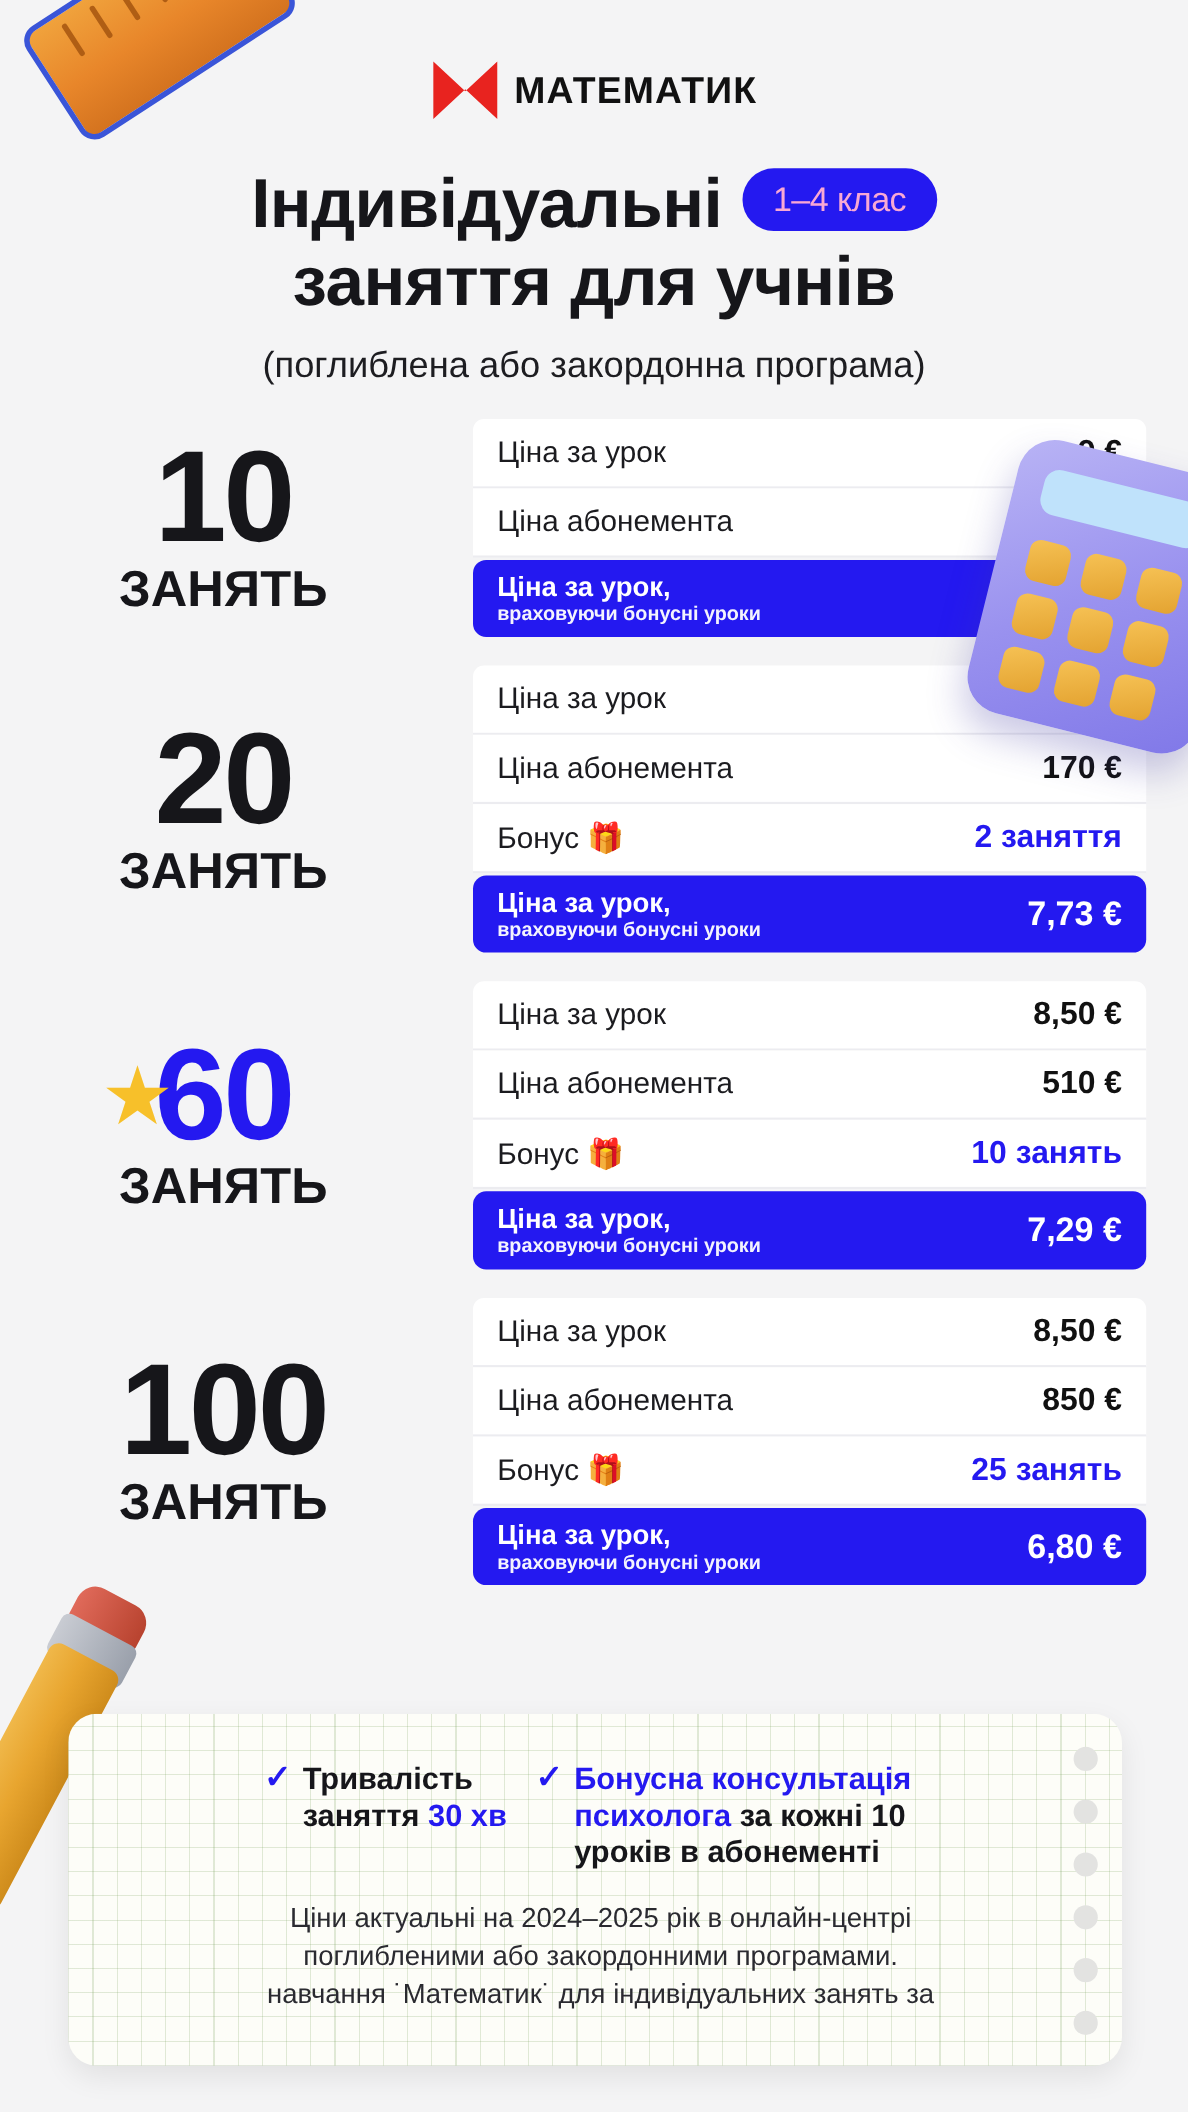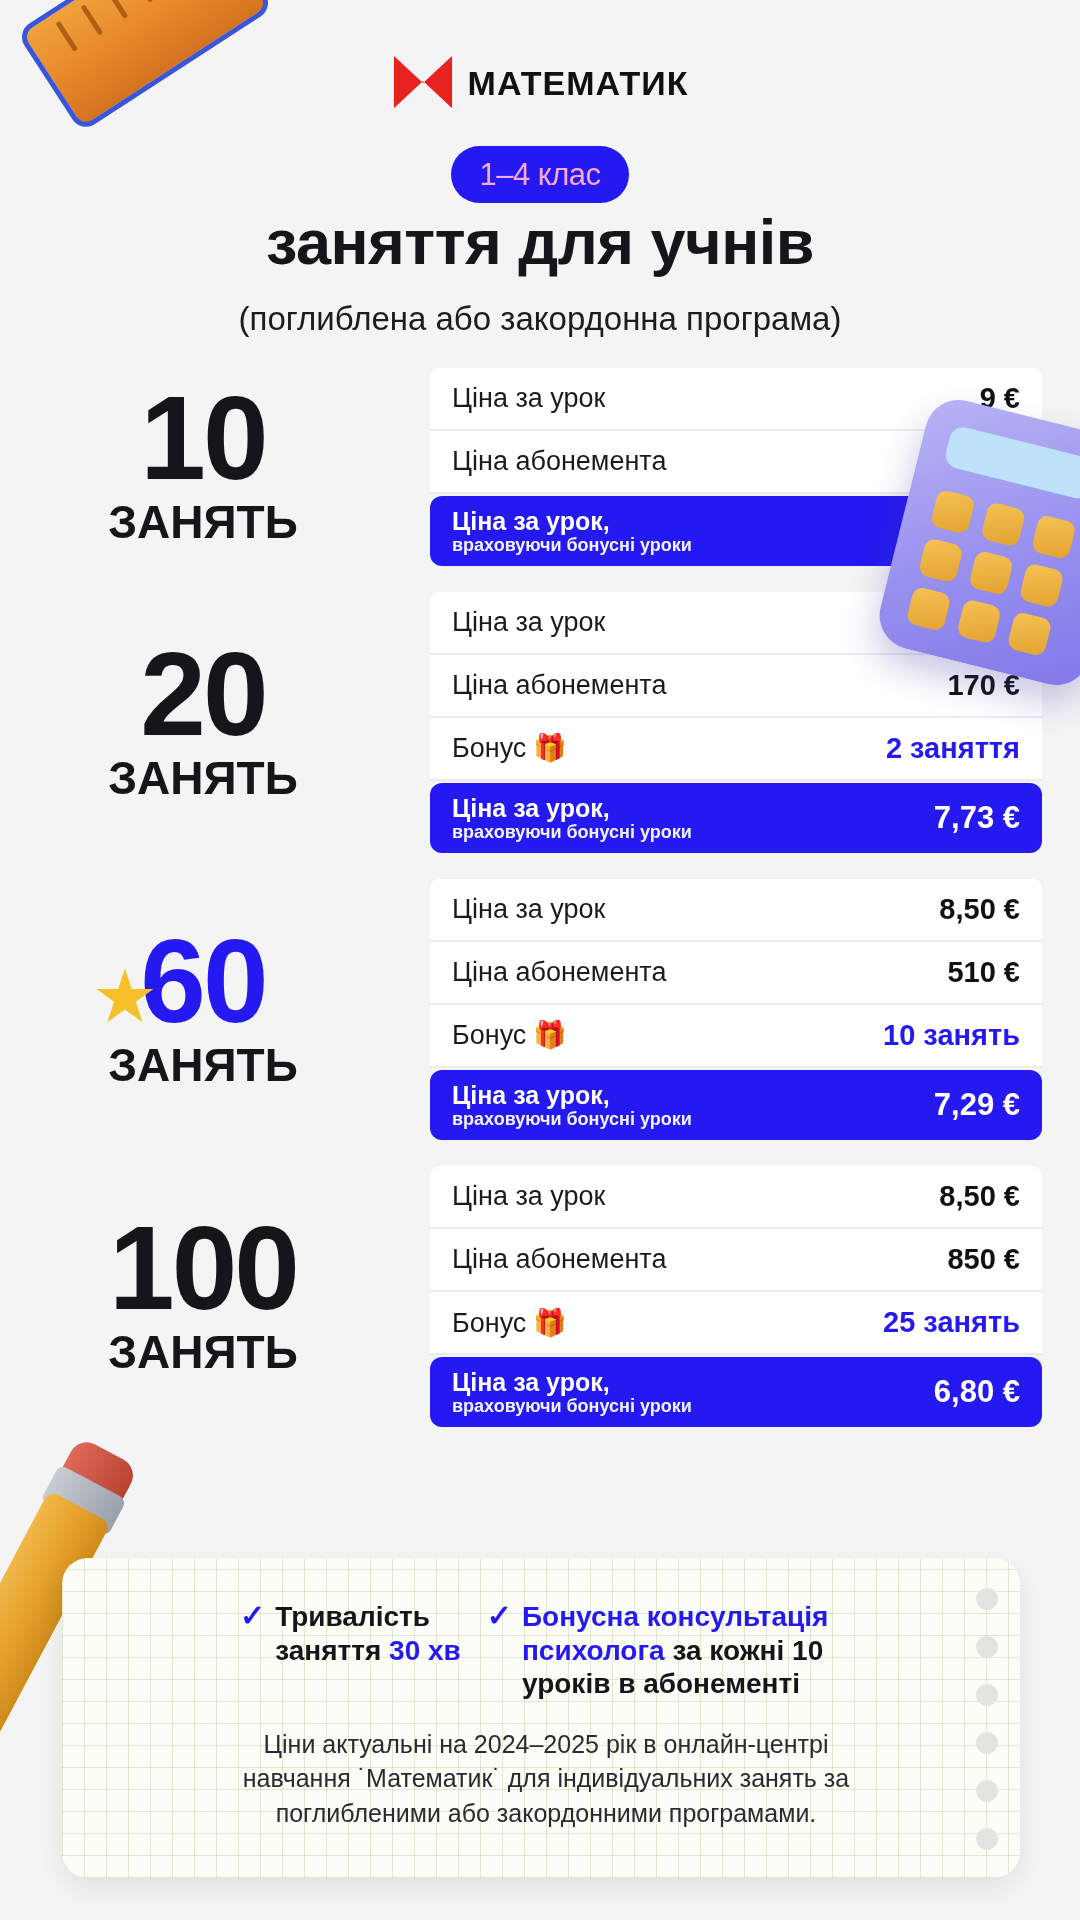--- a/index.html
+++ b/index.html
@@ -216,20 +216,21 @@
 
 <div class="logo-row">
   <svg class="logo-mark" viewBox="0 0 64 64">
     <polygon points="2,4 2,58 32,30 62,58 62,4 32,32" fill="#e8231f"></polygon>
   </svg>
   <span class="logo-text">МАТЕМАТИК</span>
 </div>
 
 <div class="headline">
   <div class="line1">
+    <span>Індивідуальні</span>
     <span class="badge">1–4 клас</span>
   </div>
   <div>заняття для учнів</div>
 </div>
 <div class="subhead">(поглиблена або закордонна програма)</div>
 
 <div class="blocks">
 
   <div class="block">
     <div class="count">
@@ -362,16 +363,16 @@
     <div class="feature f2">
       <span class="check">✓</span>
       <span class="txt">
         <span class="blue">Бонусна консультація психолога</span><span> за кожні 10 уроків в абонементі</span>
       </span>
     </div>
   </div>
 
   <div class="disclaimer">
     <div>Ціни актуальні на 2024–2025 рік в онлайн-центрі</div>
+    <div>поглибленими або закордонними програмами.</div>
     <div>навчання ˙Математик˙ для індивідуальних занять за</div>
-    <div>поглибленими або закордонними програмами.</div>
   </div>
 </div>
 
 </body></html>

